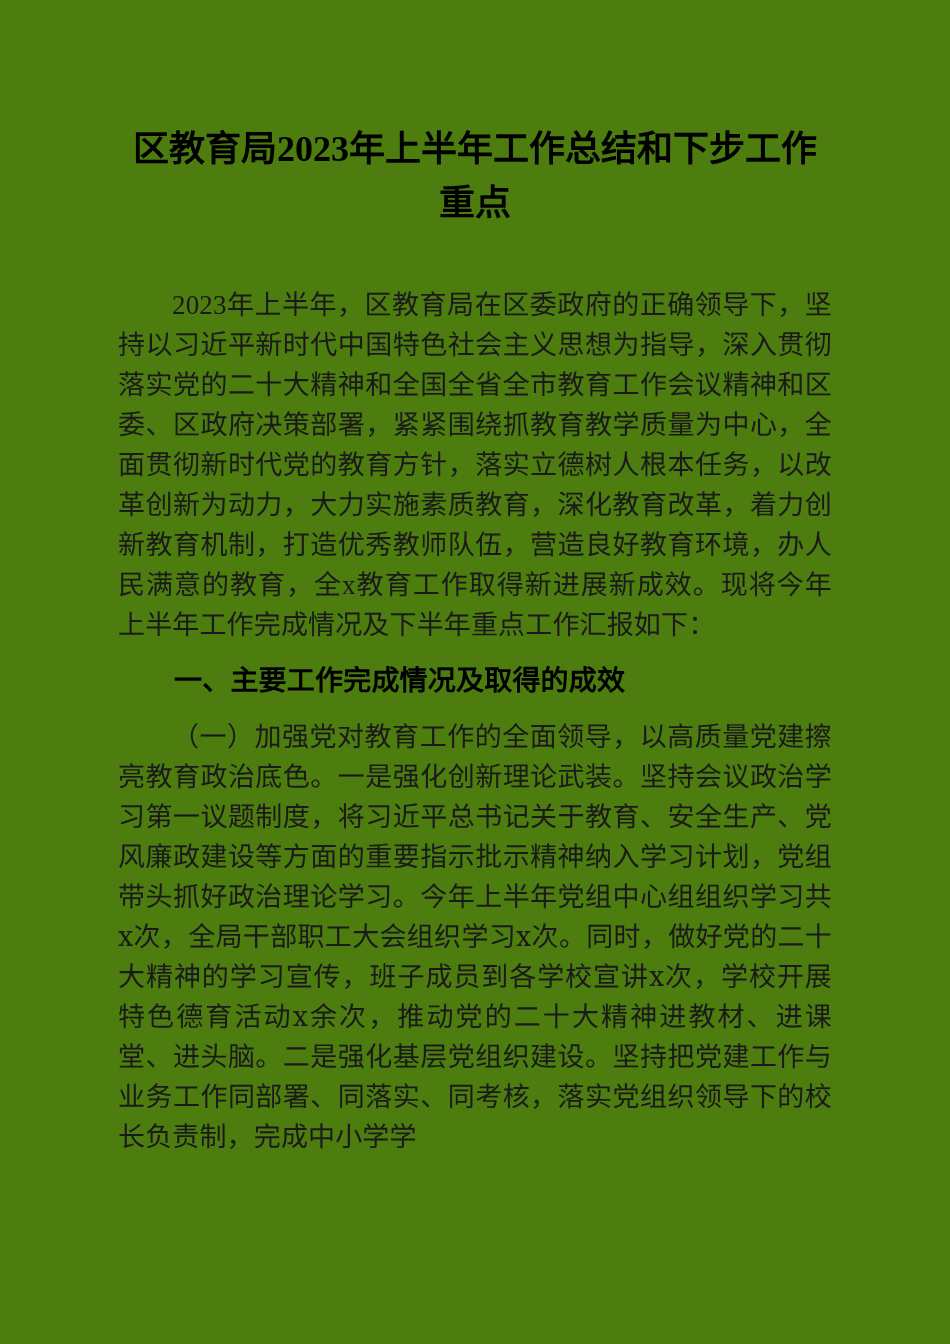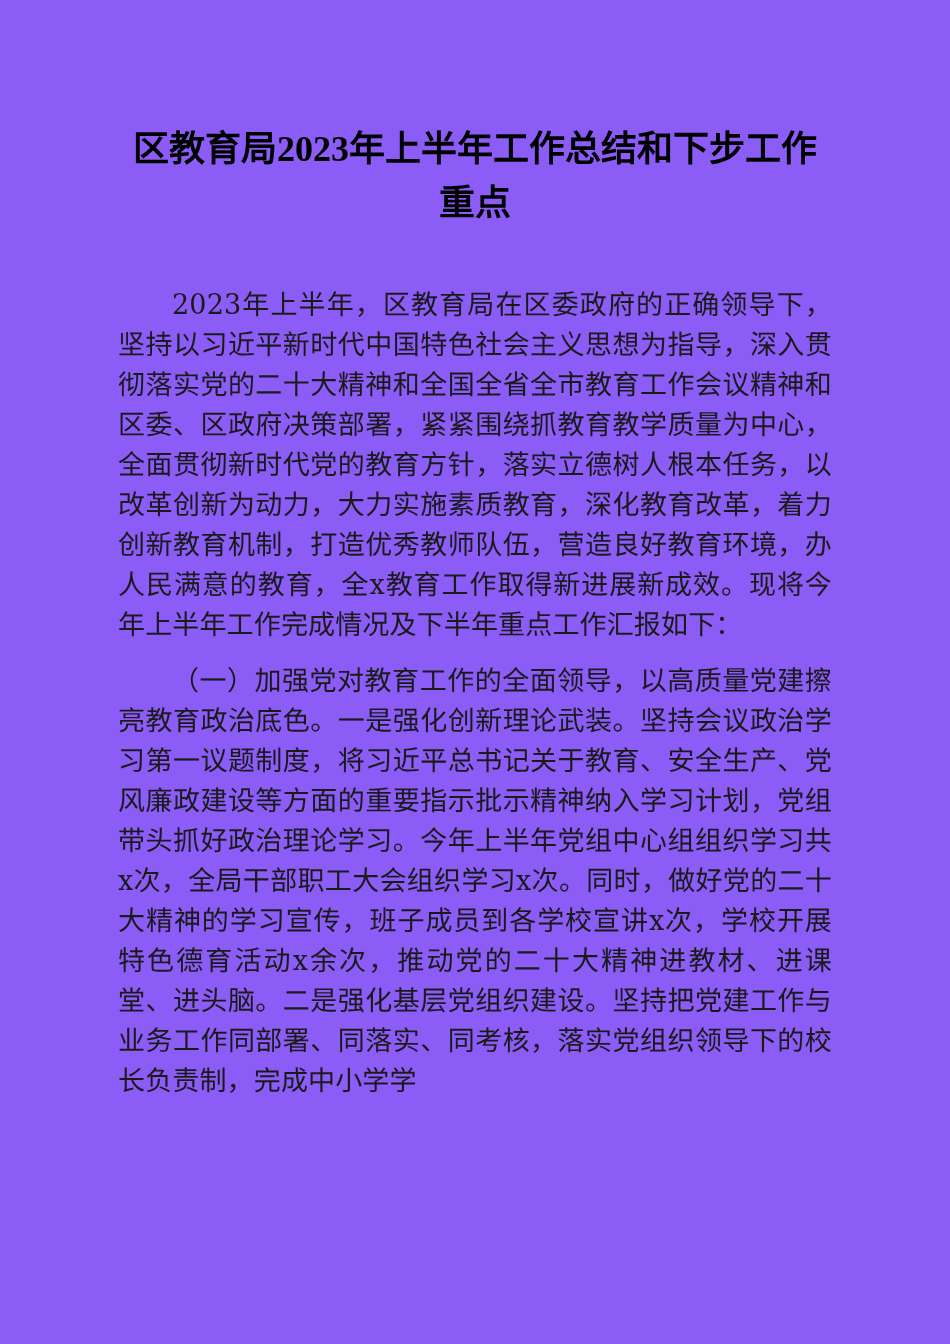--- a/index.html
+++ b/index.html
@@ -12,21 +12,21 @@
     font-family: "Liberation Serif", "DejaVu Serif", serif;
     color: #000000;
     -webkit-font-smoothing: antialiased;
   }
 
   .page {
     position: relative;
     width: 950px;
     height: 1344px;
     margin: 0 auto;
-    background: #8b5cf6;
+    background: #4d7c0f;
     overflow: hidden;
     box-sizing: border-box;
   }
 
   .doc-body {
     position: absolute;
     left: 118px;
     top: 0;
     width: 714px;
   }
@@ -72,33 +72,35 @@
     text-indent: 54px;
     text-align: justify;
     text-justify: inter-ideograph;
     letter-spacing: 0.15px;
     color: #1a1a1a;
     word-break: break-all;
   }
 
   .para-lead {
     margin-top: 55px;
+    font-family: Liberation Serif, serif;
   }
 
   .para-sub {
     margin-top: 16px;
   }
 </style>
 </head>
 <body>
 
 <div class="page">
   <div class="doc-body">
 
     <h1 class="doc-title">区教育局2023年上半年工作总结和下步工作重点</h1>
 
     <p class="para para-lead">2023年上半年，区教育局在区委政府的正确领导下，坚持以习近平新时代中国特色社会主义思想为指导，深入贯彻落实党的二十大精神和全国全省全市教育工作会议精神和区委、区政府决策部署，紧紧围绕抓教育教学质量为中心，全面贯彻新时代党的教育方针，落实立德树人根本任务，以改革创新为动力，大力实施素质教育，深化教育改革，着力创新教育机制，打造优秀教师队伍，营造良好教育环境，办人民满意的教育，全x教育工作取得新进展新成效。现将今年上半年工作完成情况及下半年重点工作汇报如下：</p>
 
+    <h2 class="section-heading">一、主要工作完成情况及取得的成效</h2>
 
     <p class="para para-sub">（一）加强党对教育工作的全面领导，以高质量党建擦亮教育政治底色。一是强化创新理论武装。坚持会议政治学习第一议题制度，将习近平总书记关于教育、安全生产、党风廉政建设等方面的重要指示批示精神纳入学习计划，党组带头抓好政治理论学习。今年上半年党组中心组组织学习共x次，全局干部职工大会组织学习x次。同时，做好党的二十大精神的学习宣传，班子成员到各学校宣讲x次，学校开展特色德育活动x余次，推动党的二十大精神进教材、进课堂、进头脑。二是强化基层党组织建设。坚持把党建工作与业务工作同部署、同落实、同考核，落实党组织领导下的校长负责制，完成中小学学</p>
 
   </div>
 </div>
 
 </body></html>

